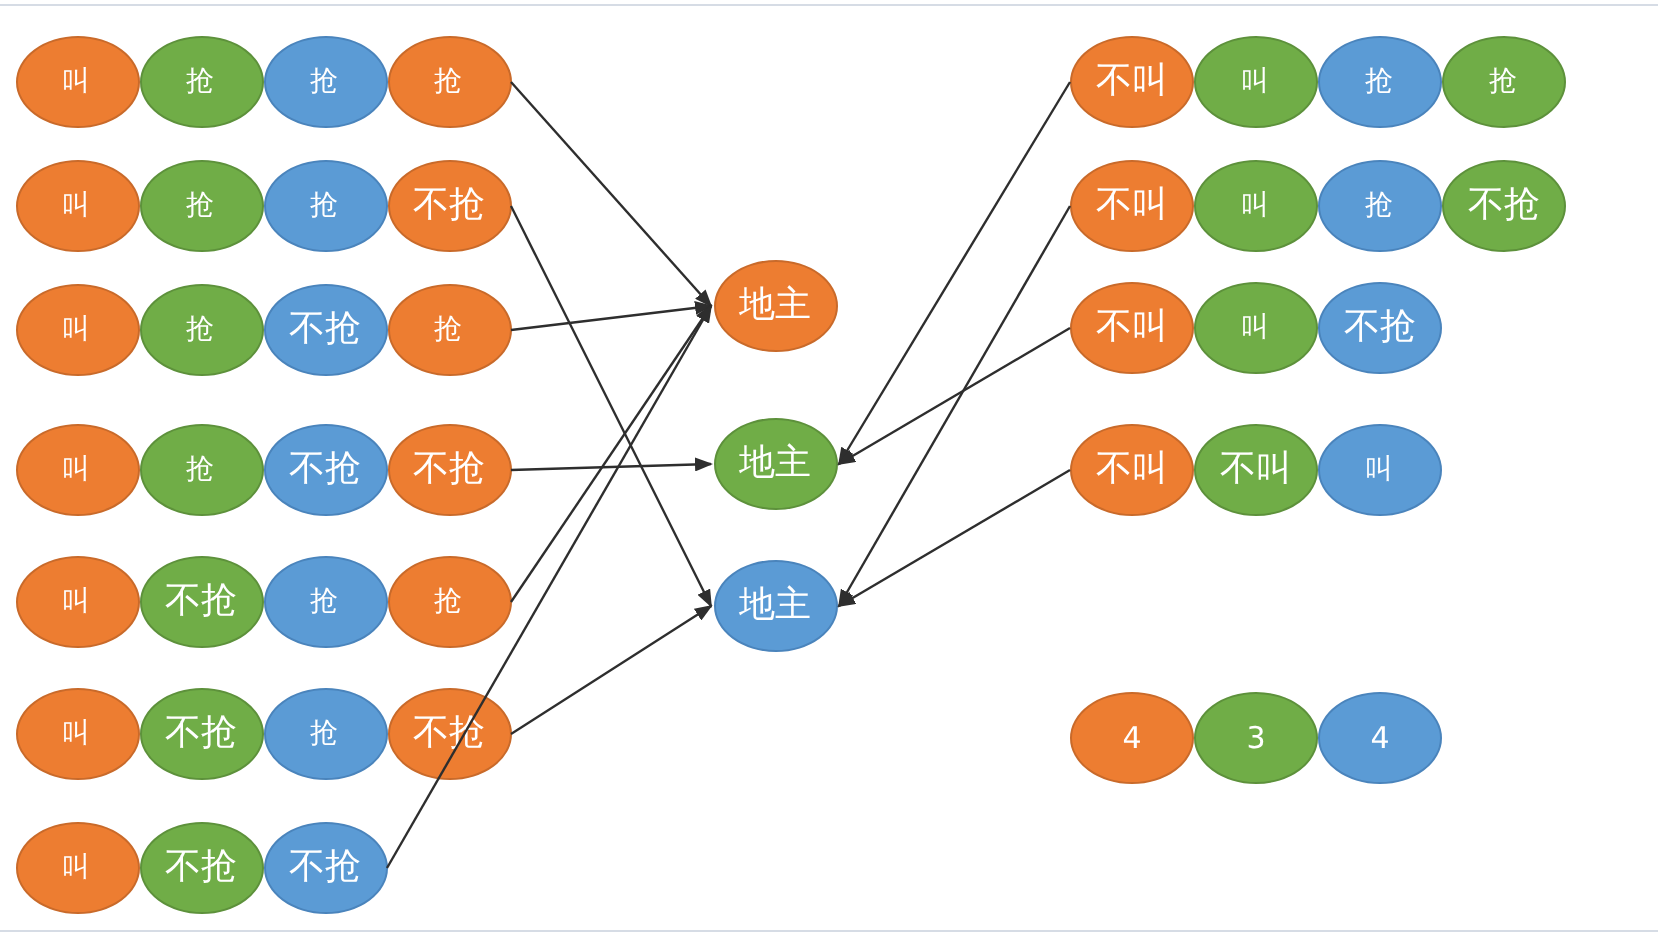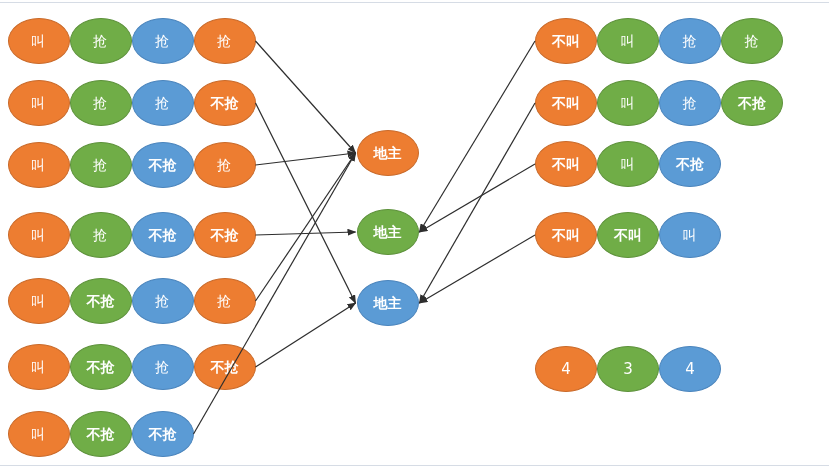--- a/index.html
+++ b/index.html
@@ -27,21 +27,21 @@
     justify-content: center;
     box-sizing: border-box;
     color: #ffffff;
   }
   .node span {
     font-size: 14px;
     letter-spacing: 1px;
     line-height: 1;
     white-space: nowrap;
   }
-  .node span.small { font-size: 14px; letter-spacing: 0px; font-weight: bold; }
+  .node span.small { font-size: 18px; letter-spacing: 0px; }
   .node span.num { font-size: 15px; letter-spacing: 0; }
   #arrows {
     position: absolute;
     inset: 0;
     z-index: 5;
     pointer-events: none;
   }
 </style>
 </head>
 <body>

